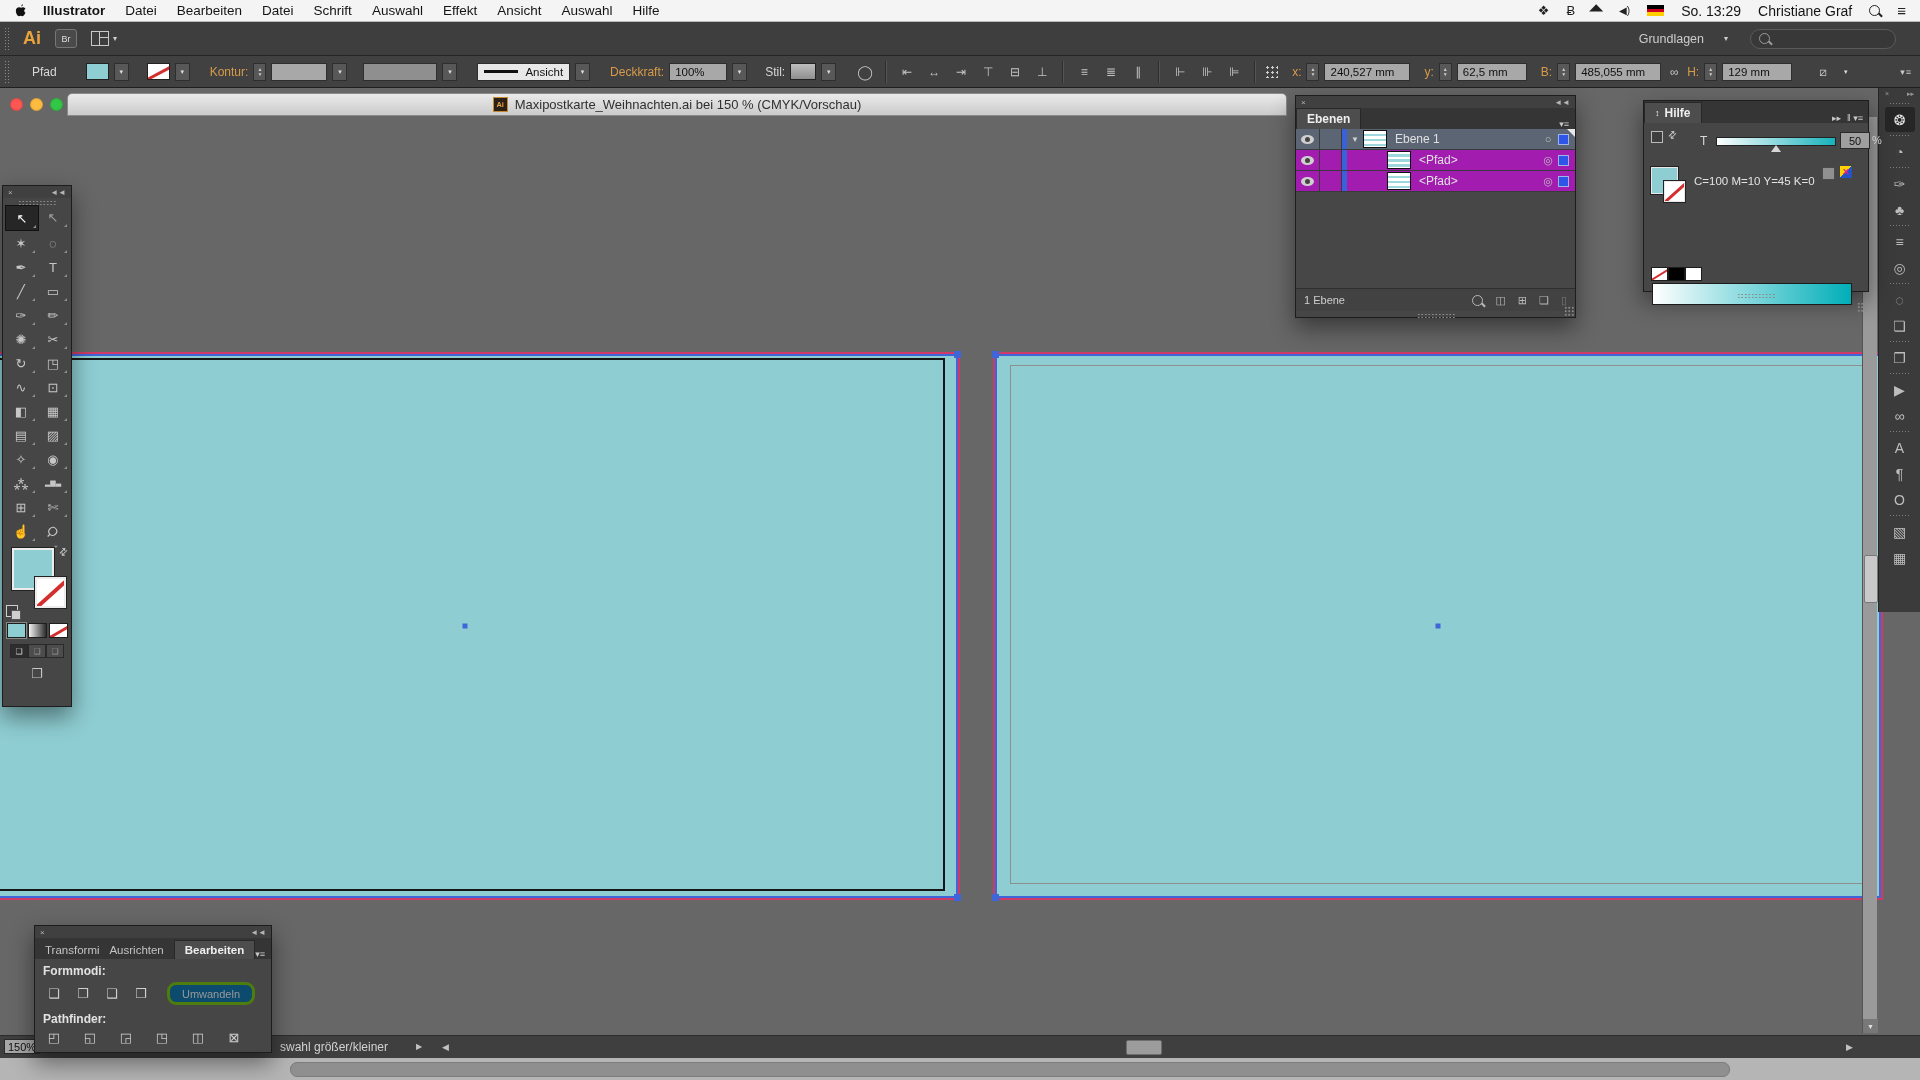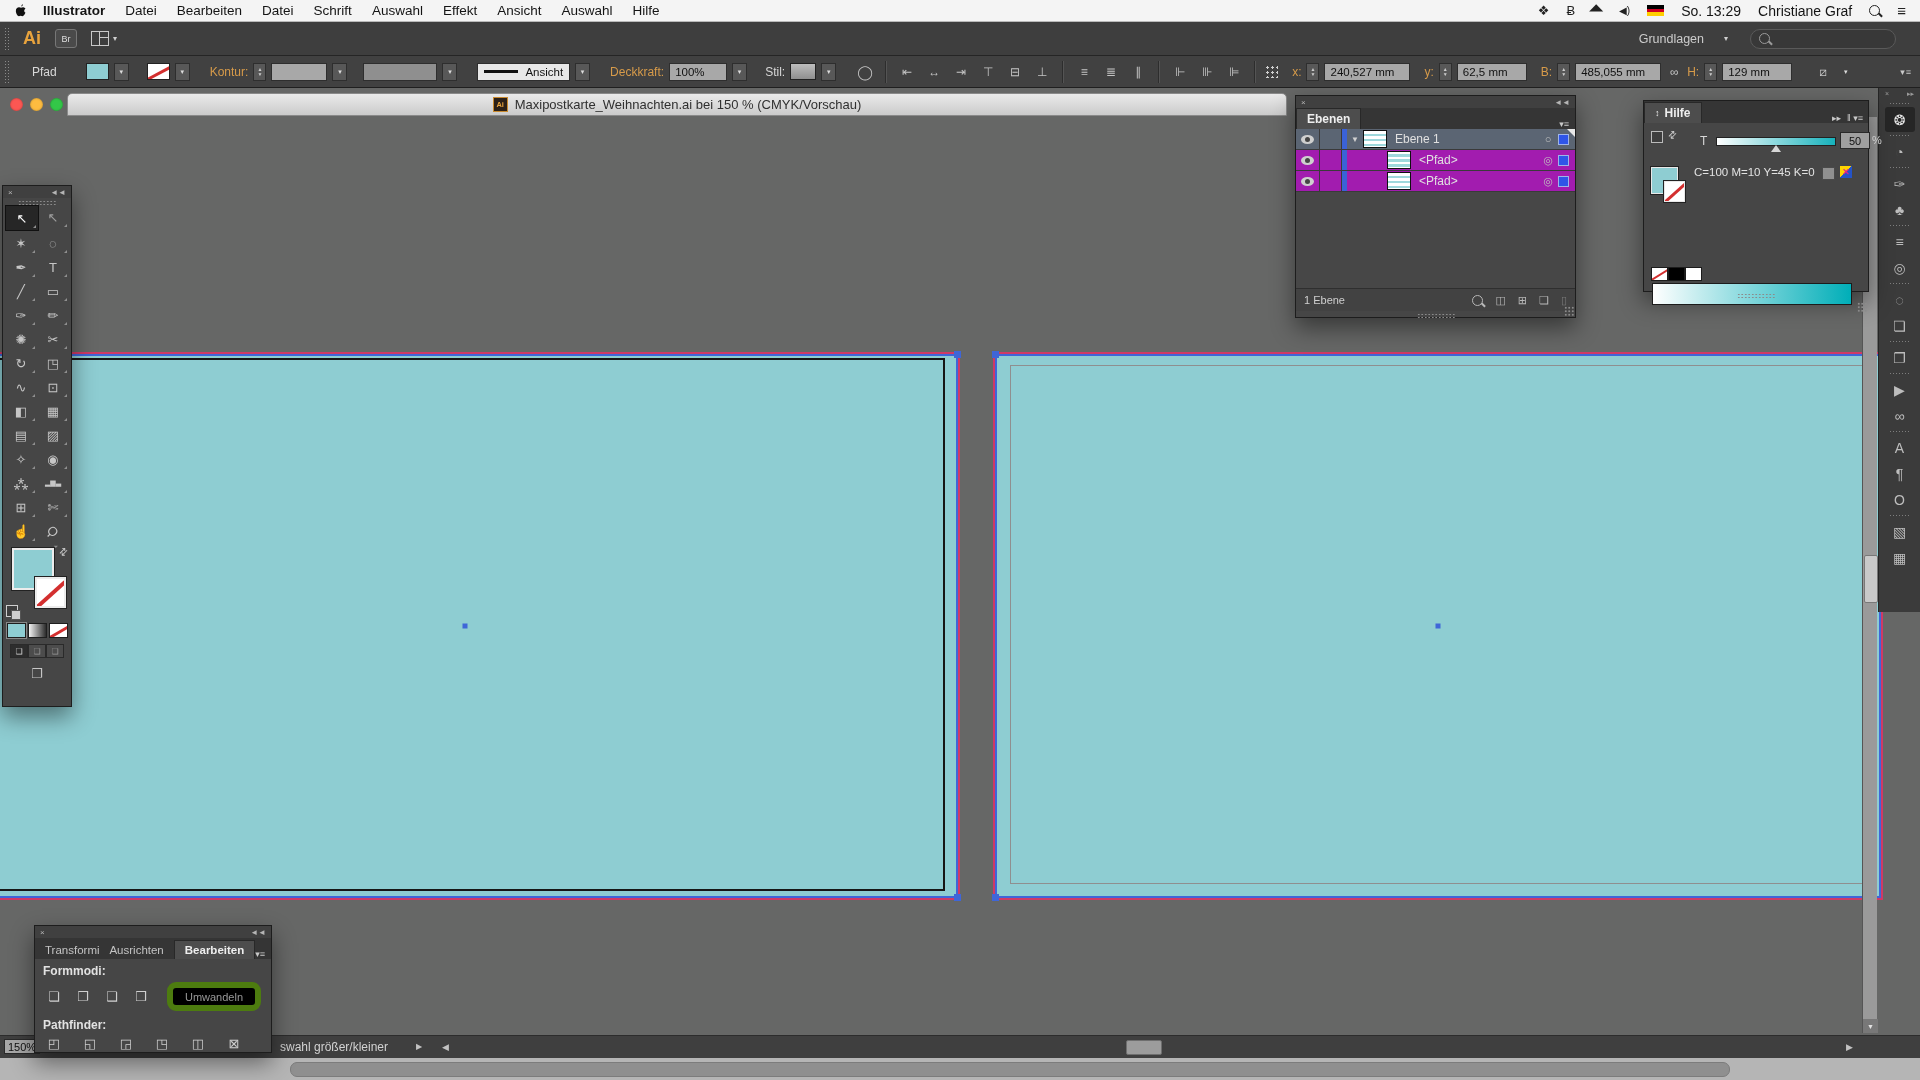--- a/index.html
+++ b/index.html
@@ -176,21 +176,21 @@
   .hl{position:absolute;top:6px;font-size:9px;color:#c2c2c2}
   .hthumb{position:absolute;left:1126px;top:4px;width:34px;height:13px;background:#9c9c9c;border:1px solid #6e6e6e;border-radius:2px}
 
   
   .bottomstrip{position:absolute;top:1057px;left:0;width:1920px;height:23px;background:#b5b5b5;z-index:9}
   .bs-bar{position:absolute;left:290px;top:5px;width:1438px;height:13px;background:#8f8f8f;
     border:1px solid #7c7c7c;border-radius:7px}
 
   
   .pfico{font-size:13px;color:#cfcfcf;width:22px;text-align:center}
-  .umw{width:82px;height:17px;background:#000000;border:6px solid #4d7c0f;border-radius:9px;color:#999;
+  .umw{width:82px;height:17px;background:#0c4a6e;border:3px solid #4d7c0f;border-radius:9px;color:#999;
     font-size:11px;display:flex;align-items:center;justify-content:center}
   .pflabel{font-size:12px;color:#e2e2e2;font-weight:bold}
 </style>
 </head>
 <body>
 
 <div class="menubar">
   <span style="margin-right:4px;display:inline-flex">
     <svg width="13" height="15" viewBox="0 0 14 16" fill="#111">
         <path d="M9.5 1.2c.1 1-.6 2.2-1.5 2.4-.2-1 .6-2.2 1.5-2.4zM11 8.3c0-1.6 1.3-2.3 1.3-2.3S11.5 4.6 9.8 4.6c-1 0-1.7.5-2.2.5-.5 0-1.3-.5-2.2-.5C3.6 4.6 2 6 2 8.5c0 2.6 1.9 5.6 3.3 5.6.6 0 1.1-.4 1.9-.4s1.2.4 1.9.4c1.4 0 3-2.9 3.2-3.9-1-.4-1.3-1.4-1.3-1.9z"></path>
@@ -475,21 +475,21 @@
     <span style="position:absolute;left:7px;top:8px;width:10px;height:10px;border:1px solid #bbb;background:#3e3e3e"></span>
     <span style="position:absolute;left:24px;top:6px;font-size:10px;color:#c9c9c9;transform:rotate(-45deg)">⇄</span>
     <span class="proxy-fill"></span>
     <span class="proxy-stroke"></span>
     <span style="position:absolute;left:56px;top:11px;font-size:12px;color:#d8d8d8">T</span>
     <span class="tint-track" style="position:absolute;left:72px;top:14px">
       <span class="tint-thumb"></span>
     </span>
     <span class="cfield" style="position:absolute;left:196px;top:9px">50</span>
     <span style="position:absolute;left:212px;top:11px;font-size:11px;color:#d0d0d0;margin-left:16px">%</span>
-    <span style="position:absolute;left:50px;top:43px;font-size:11.5px;color:#e2e2e2;white-space:nowrap">C=100 M=10 Y=45 K=0</span>
+    <span style="position:absolute;left:50px;top:52px;font-size:11.5px;color:#e2e2e2;white-space:nowrap">C=100 M=10 Y=45 K=0</span>
     <span style="position:absolute;left:178px;top:44px;width:11px;height:11px;background:#909090;border:1px solid #4a4a4a"></span>
     <span class="gamut" style="position:absolute;left:196px;top:43px"></span>
     <span style="position:absolute;left:7px;bottom:32px;display:flex;gap:0">
       <span class="minisw ms-none"></span>
       <span class="minisw" style="background:#000"></span>
       <span class="minisw" style="background:#fff"></span>
     </span>
     <span class="ramp"></span>
     <span class="cornergrip"></span>
   </div>

